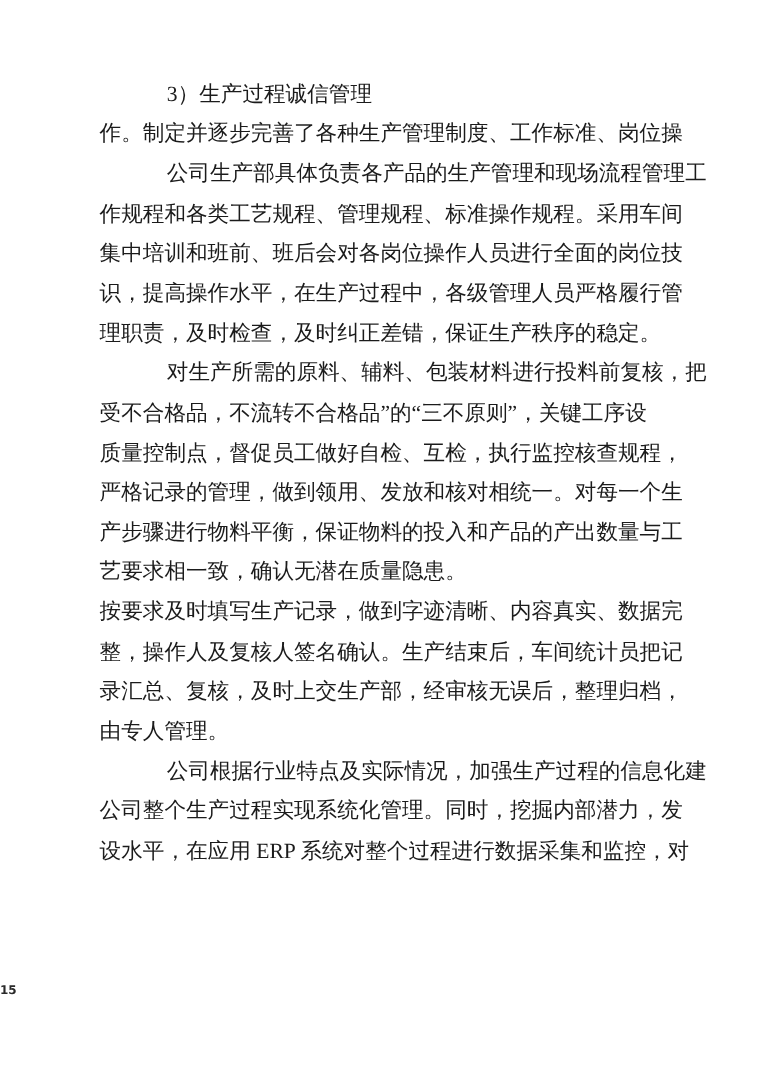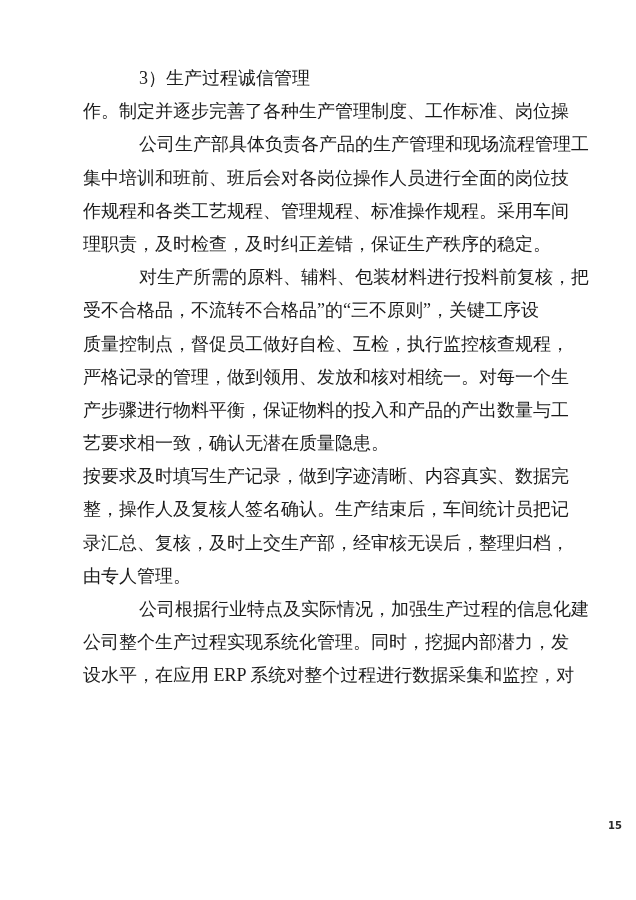--- a/index.html
+++ b/index.html
@@ -34,41 +34,42 @@
   }
   .paragraph {
     margin: 0;
     padding: 0;
   }
   .page-number {
     position: absolute;
     top: 820px;
     left: 0;
     width: 622px;
-    text-align: right;
+    text-align: left;
     font-size: 10px;
     line-height: 12px;
     font-weight: 600;
     color: #2a2a2a;
     font-family: "DejaVu Sans", sans-serif;
   }
 </style>
 </head>
 <body>
 
 <div class="page">
   <div class="text-block">
 
     <div class="line indent">3）生产过程诚信管理</div>
 
     <div class="paragraph">
       <div class="line">作。制定并逐步完善了各种生产管理制度、工作标准、岗位操</div>
       <div class="line indent">公司生产部具体负责各产品的生产管理和现场流程管理工</div>
+      <div class="line">作规程和各类工艺规程、管理规程、标准操作规程。采用车间</div>
       <div class="line">集中培训和班前、班后会对各岗位操作人员进行全面的岗位技</div>
-      <div class="line">作规程和各类工艺规程、管理规程、标准操作规程。采用车间</div>
+      <div class="line">识，提高操作水平，在生产过程中，各级管理人员严格履行管</div>
       <div class="line">理职责，及时检查，及时纠正差错，保证生产秩序的稳定。</div>
     </div>
 
     <div class="paragraph">
       <div class="line indent">对生产所需的原料、辅料、包装材料进行投料前复核，把</div>
       <div class="line">受不合格品，不流转不合格品”的“三不原则”，关键工序设</div>
       <div class="line">质量控制点，督促员工做好自检、互检，执行监控核查规程，</div>
       <div class="line">严格记录的管理，做到领用、发放和核对相统一。对每一个生</div>
       <div class="line">产步骤进行物料平衡，保证物料的投入和产品的产出数量与工</div>
       <div class="line">艺要求相一致，确认无潜在质量隐患。</div>

